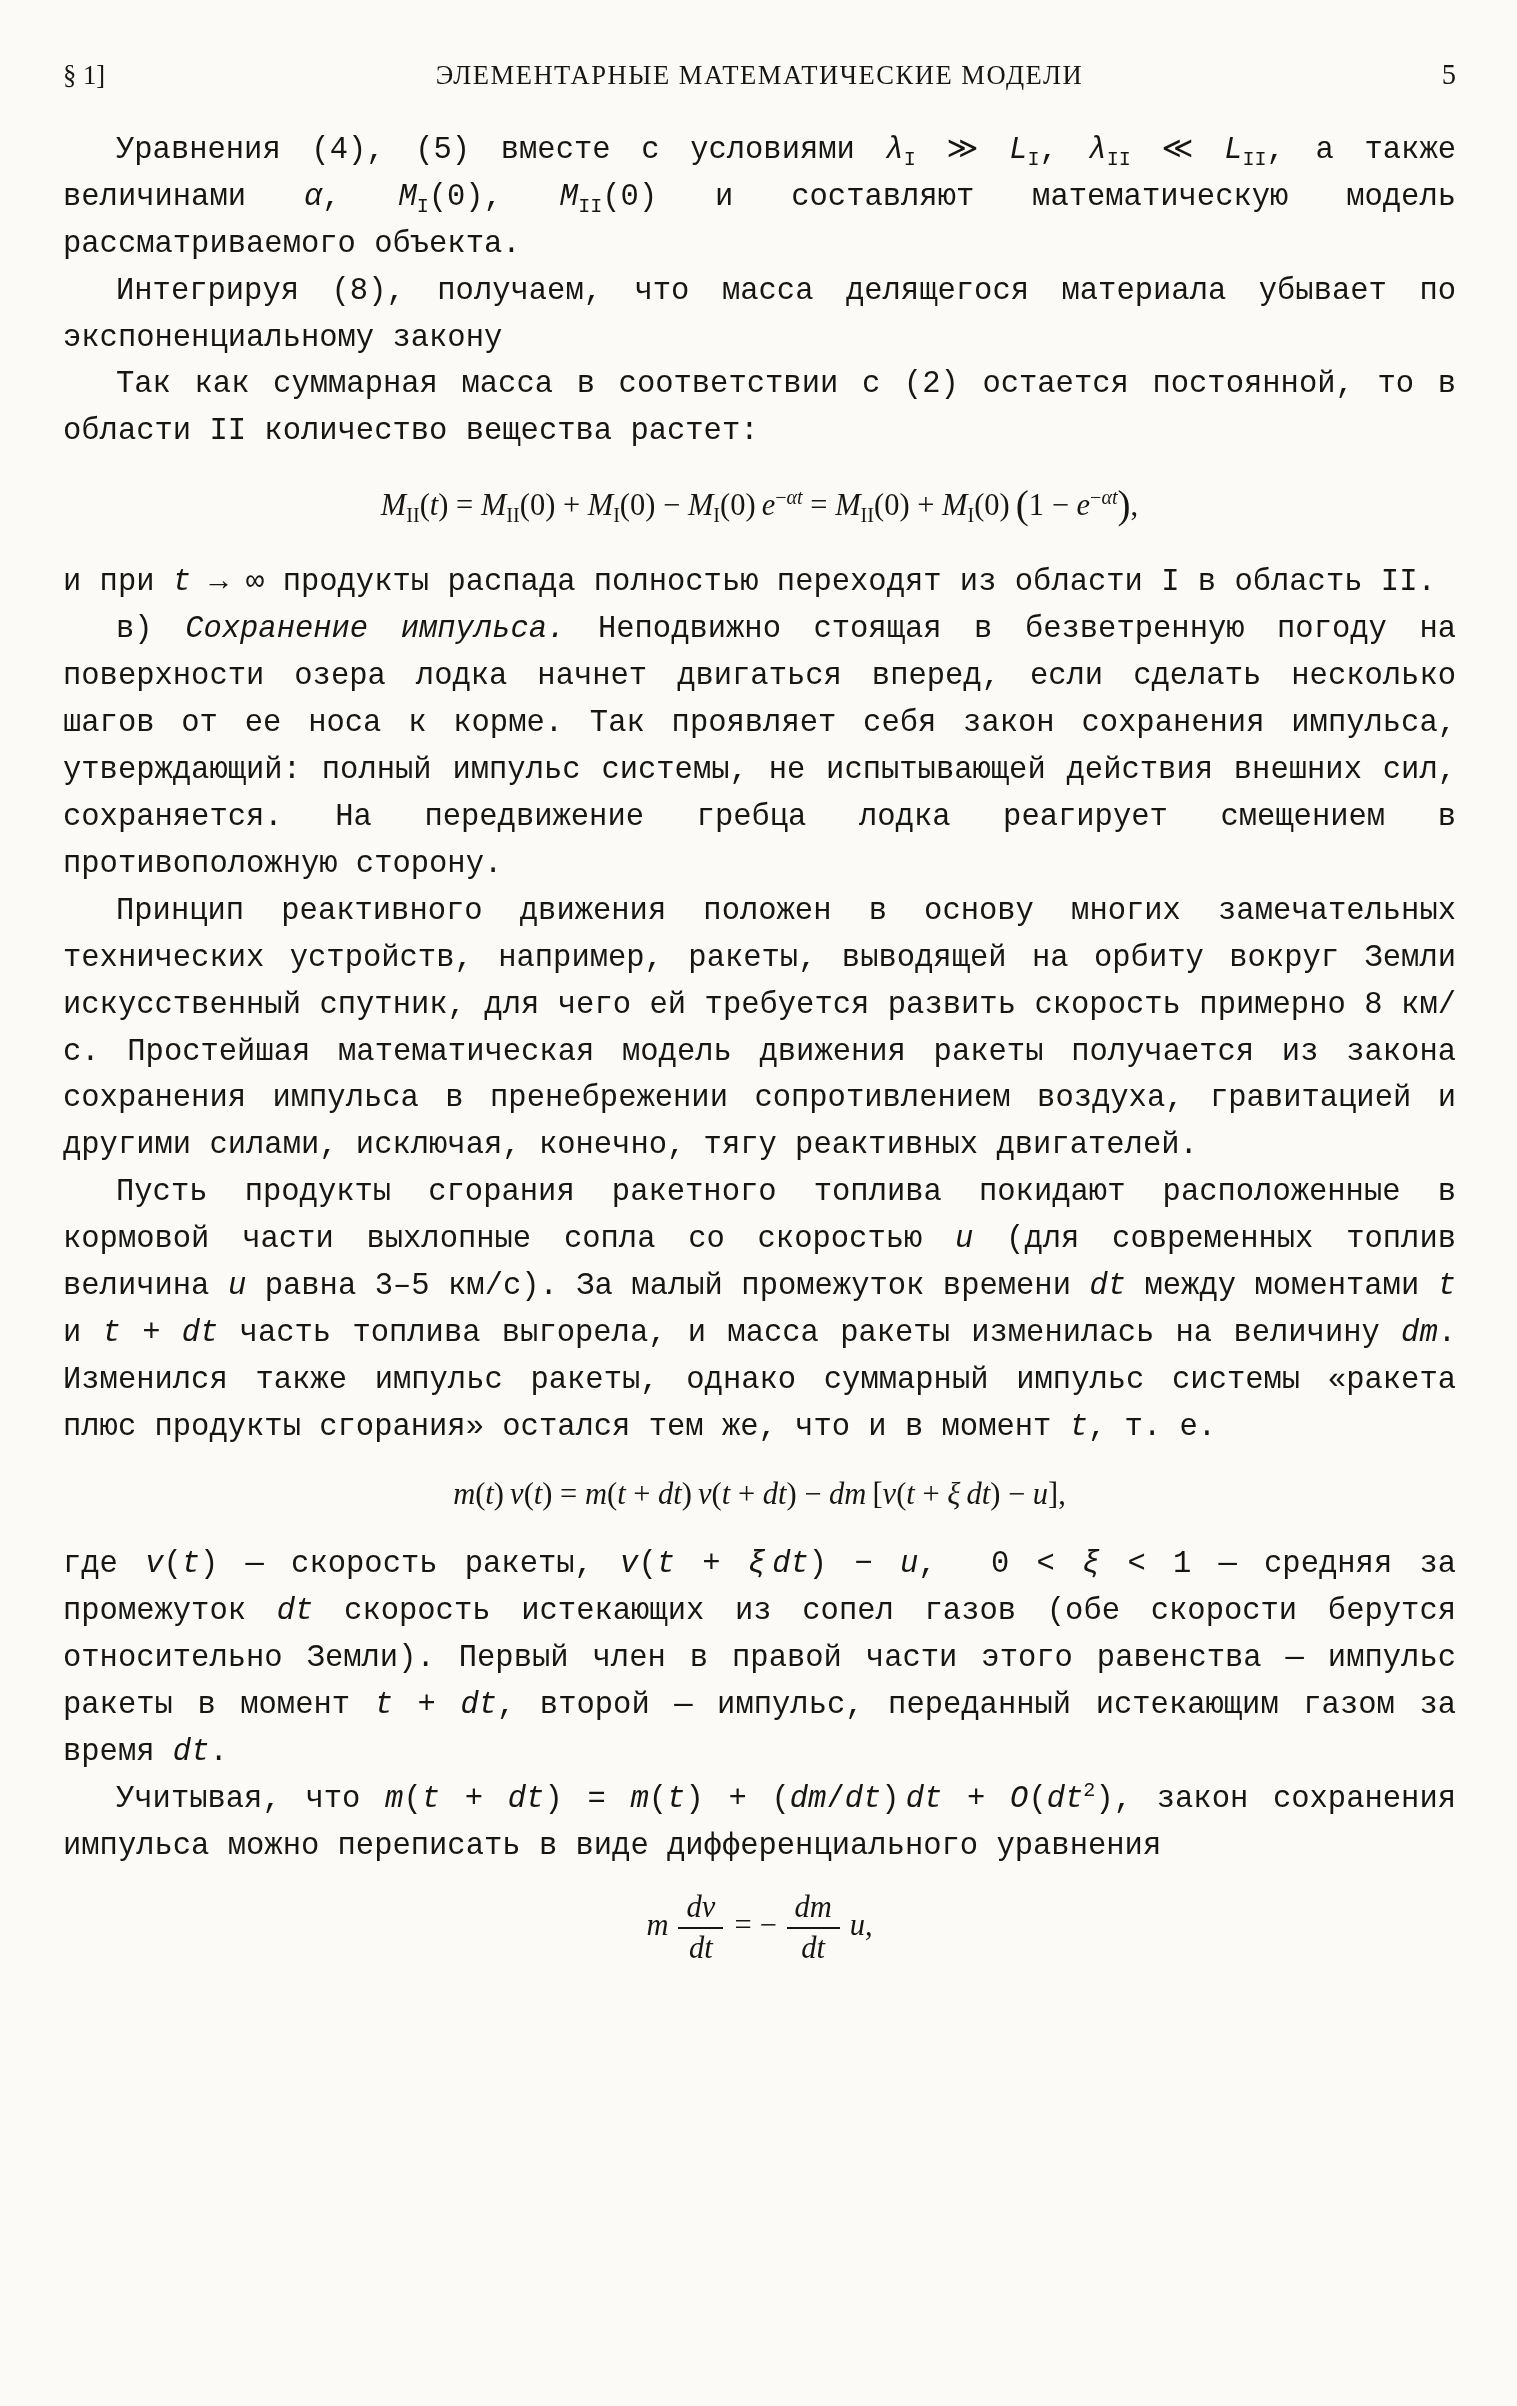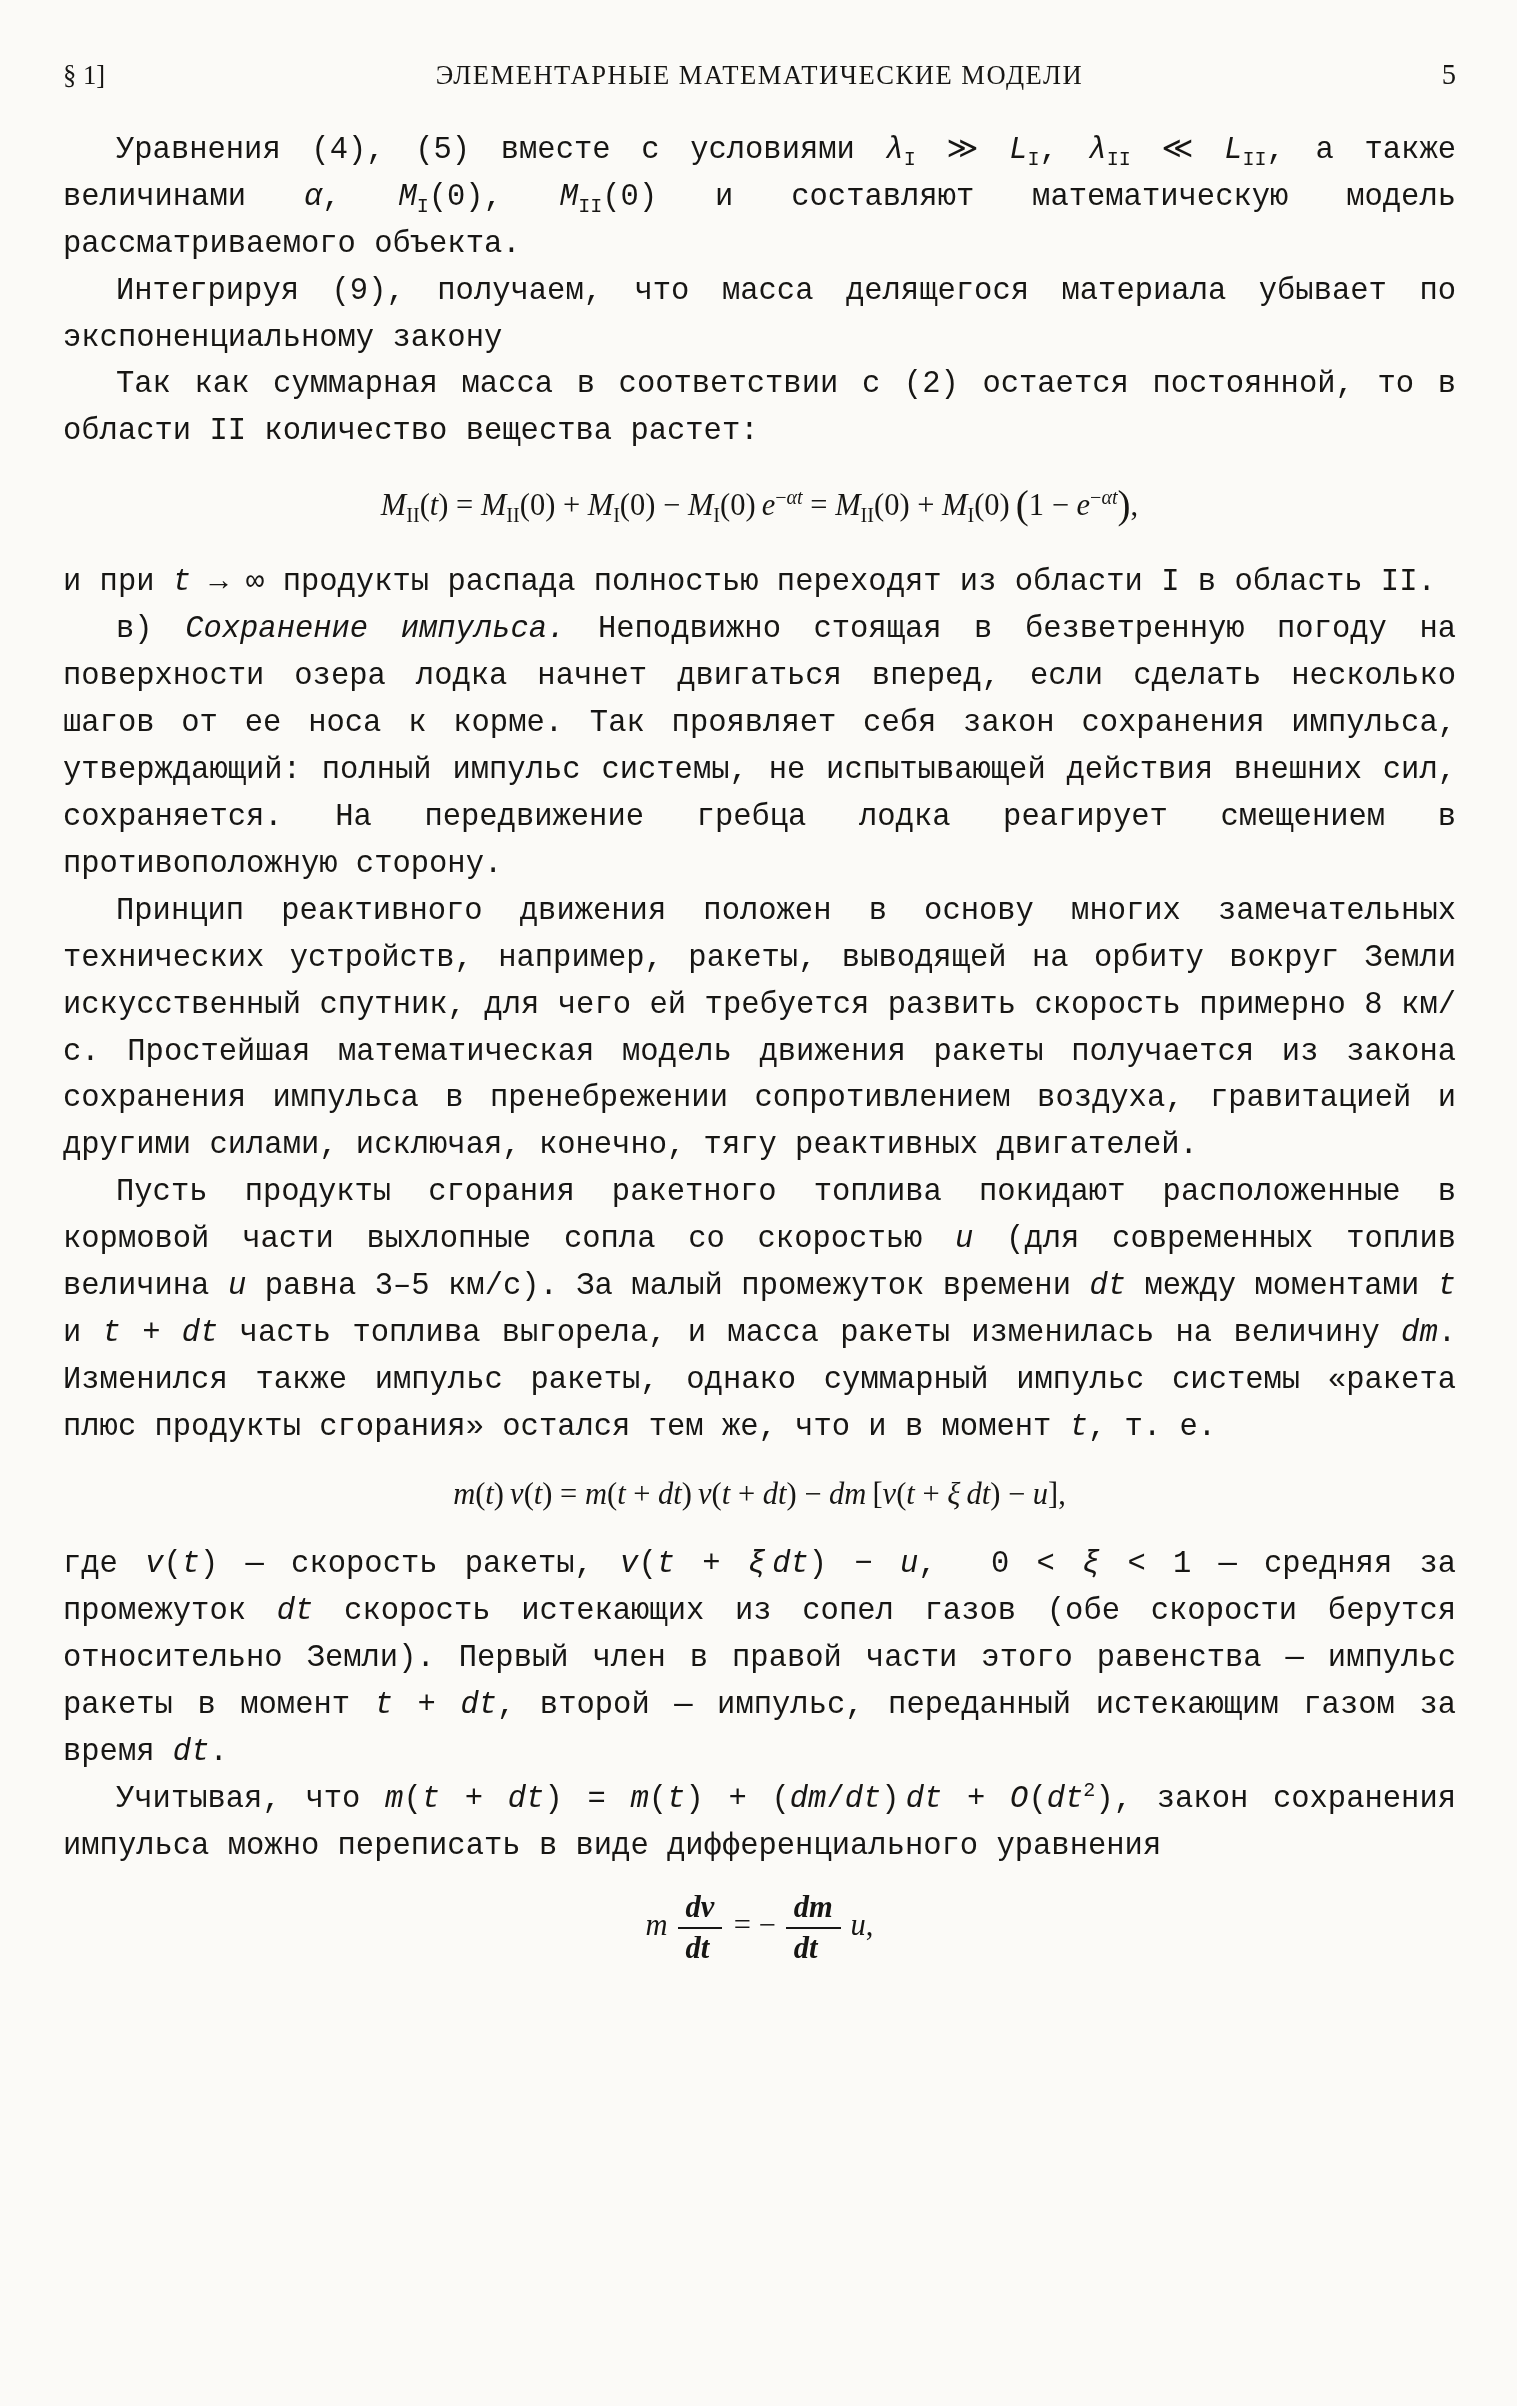--- a/index.html
+++ b/index.html
@@ -58,24 +58,23 @@
     font-size: 0.66em;
     line-height: 0;
   }
   .big {
     font-size: 1.28em;
     vertical-align: -0.07em;
   }
   .frac {
     display: inline-block;
     vertical-align: middle;
-    text-align: left;
+    text-align: center;
     line-height: 1.15;
     margin: 0 3.9px;
-    font-weight: bold;
   }
   .frac .num {
     display: block;
     padding: 0 7.9px 2px;
     border-bottom: 2px solid #171614;
   }
   .frac .den {
     display: block;
     padding: 2px 7.9px 0;
   }
@@ -85,21 +84,21 @@
 
 <div class="page">
 
   <div class="page-header">
     <span class="section">§ 1]</span>
     <span class="running-title">ЭЛЕМЕНТАРНЫЕ МАТЕМАТИЧЕСКИЕ МОДЕЛИ</span>
     <span class="pagenum">5</span>
   </div>
 
   <p class="body-par indent">Уравнения (4), (5) вместе с условиями <i>λ</i><sub>I</sub> ≫ <i>L</i><sub>I</sub>, <i>λ</i><sub>II</sub> ≪ <i>L</i><sub>II</sub>, а также величинами <i>α</i>, <i>M</i><sub>I</sub>(0), <i>M</i><sub>II</sub>(0) и составляют математическую модель рассматриваемого объекта.</p>
-  <p class="body-par indent">Интегрируя (9), получаем, что масса делящегося материала убывает по экспоненциальному закону</p>
+  <p class="body-par indent">Интегрируя (8), получаем, что масса делящегося материала убывает по экспоненциальному закону</p>
 
 
   <p class="body-par indent">Так как суммарная масса в соответствии с (2) остается постоянной, то в области II количество вещества растет:</p>
 
   <div class="formula"><i>M</i><sub>II</sub>(<i>t</i>) = <i>M</i><sub>II</sub>(0) + <i>M</i><sub>I</sub>(0) − <i>M</i><sub>I</sub>(0) <i>e</i><sup>−<i>αt</i></sup> = <i>M</i><sub>II</sub>(0) + <i>M</i><sub>I</sub>(0) <span class="big">(</span>1 − <i>e</i><sup>−<i>αt</i></sup><span class="big">)</span>,</div>
 
   <p class="body-par">и при <i>t</i> → ∞ продукты распада полностью переходят из области I в область II.</p>
   <p class="body-par indent">в) <i>Сохранение импульса.</i> Неподвижно стоящая в безветренную погоду на поверхности озера лодка начнет двигаться вперед, если сделать несколько шагов от ее носа к корме. Так проявляет себя закон сохранения импульса, утверждающий: полный импульс системы, не испытывающей действия внешних сил, сохраняется. На передвижение гребца лодка реагирует смещением в противоположную сторону.</p>
   <p class="body-par indent">Принцип реактивного движения положен в основу многих замечательных технических устройств, например, ракеты, выводящей на орбиту вокруг Земли искусственный спутник, для чего ей требуется развить скорость примерно 8 км/с. Простейшая математическая модель движения ракеты получается из закона сохранения импульса в пренебрежении сопротивлением воздуха, гравитацией и другими силами, исключая, конечно, тягу реактивных двигателей.</p>
   <p class="body-par indent">Пусть продукты сгорания ракетного топлива покидают расположенные в кормовой части выхлопные сопла со скоростью <i>u</i> (для современных топлив величина <i>u</i> равна 3–5 км/с). За малый промежуток времени <i>dt</i> между моментами <i>t</i> и <i>t</i> + <i>dt</i> часть топлива выгорела, и масса ракеты изменилась на величину <i>dm</i>. Изменился также импульс ракеты, однако суммарный импульс системы «ракета плюс продукты сгорания» остался тем же, что и в момент <i>t</i>, т. е.</p>

